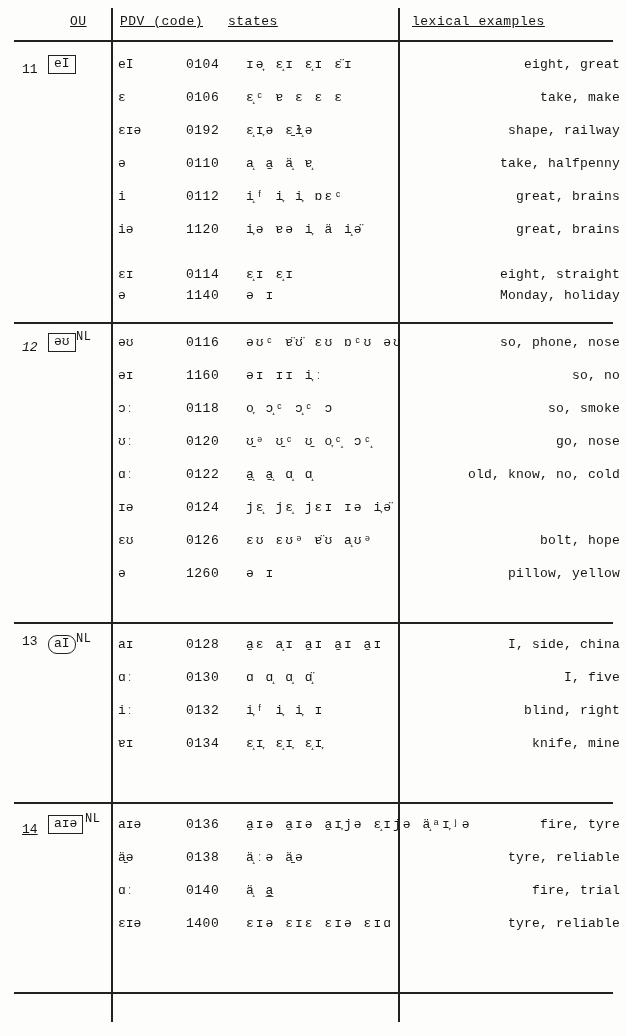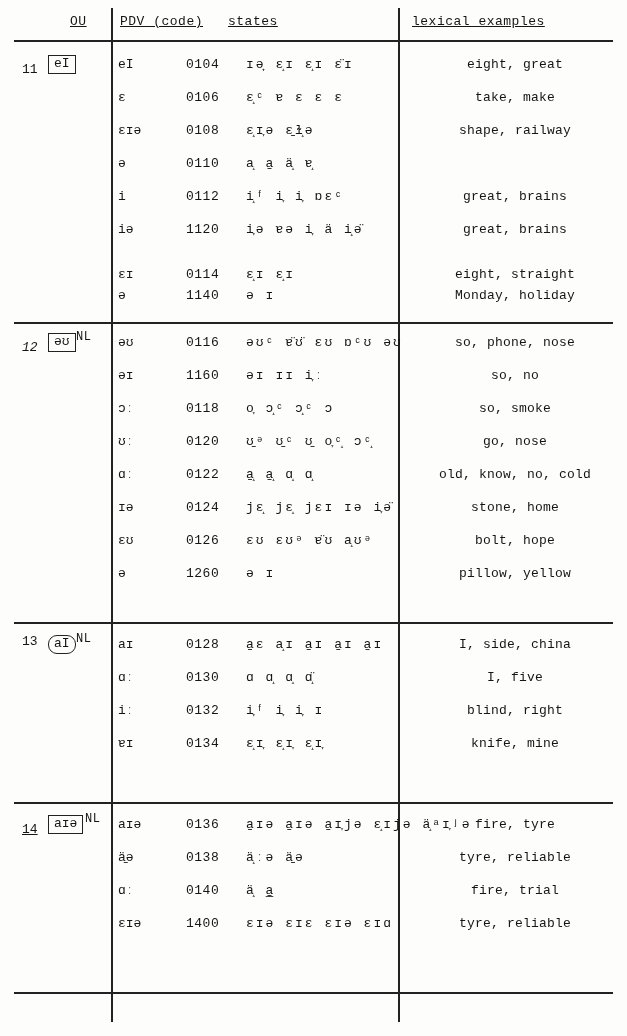--- a/index.html
+++ b/index.html
@@ -97,21 +97,21 @@
   }
   .cell {
     position: absolute;
     font-size: 13px;
     white-space: nowrap;
     line-height: 1.15;
   }
   .c-pdv   { left: 118px; width: 60px; text-align: left; }
   .c-code  { left: 186px; width: 52px; text-align: left; letter-spacing: 0.5px; }
   .c-states{ left: 246px; width: 148px; text-align: left; letter-spacing: 2px; }
-  .c-lex   { left: 410px; width: 210px; text-align: center; letter-spacing: 0.2px; }
+  .c-lex   { left: 410px; width: 210px; text-align: right; letter-spacing: 0.2px; }
 </style>
 </head>
 <body>
 
 <div class="page">
 
   <div class="header">
     <div class="hd hd-ou"><span class="u">OU</span></div>
     <div class="hd hd-pdv"><span class="u">PDV (code)</span></div>
     <div class="hd hd-st"><span class="u">states</span></div>
@@ -140,28 +140,29 @@
           <div class="cell c-lex">eight, great</div>
         </div>
         <div class="row" style="top: 39px;">
           <div class="cell c-pdv">ɛ</div>
           <div class="cell c-code">0106</div>
           <div class="cell c-states">ɛ̝ᶜ  ɐ  ɛ  ɛ  ɛ</div>
           <div class="cell c-lex">take, make</div>
         </div>
         <div class="row" style="top: 72px;">
           <div class="cell c-pdv">ɛɪə</div>
-          <div class="cell c-code">0108</div>
+          <div class="cell c-code">0192</div>
           <div class="cell c-states">ɛ̝ɪ̞ə   ɛ̠ɫ̝ə</div>
           <div class="cell c-lex">shape, railway</div>
         </div>
         <div class="row" style="top: 105px;">
           <div class="cell c-pdv">ə</div>
           <div class="cell c-code">0110</div>
           <div class="cell c-states">a̝  a̠  ä̝  ɐ̝</div>
+          <div class="cell c-lex">take, halfpenny</div>
         </div>
         <div class="row" style="top: 138px;">
           <div class="cell c-pdv">i</div>
           <div class="cell c-code">0112</div>
           <div class="cell c-states">i̝ᶠ  i̞  i̞  ɒɛᶜ</div>
           <div class="cell c-lex">great, brains</div>
         </div>
         <div class="row" style="top: 171px;">
           <div class="cell c-pdv">iə</div>
           <div class="cell c-code">1120</div>
@@ -212,21 +213,20 @@
         <div class="row" style="top: 138px;">
           <div class="cell c-pdv">ɑː</div>
           <div class="cell c-code">0122</div>
           <div class="cell c-states">a̠̝  a̠̝  ɑ̝  ɑ̝</div>
           <div class="cell c-lex">old, know, no, cold</div>
         </div>
         <div class="row" style="top: 171px;">
           <div class="cell c-pdv">ɪə</div>
           <div class="cell c-code">0124</div>
           <div class="cell c-states">jɛ̝  jɛ̝  jɛɪ  ɪə  i̞ə̈</div>
-          <div class="cell c-lex">stone, home</div>
         </div>
         <div class="row" style="top: 204px;">
           <div class="cell c-pdv">ɛʊ</div>
           <div class="cell c-code">0126</div>
           <div class="cell c-states">ɛʊ  ɛʊᵊ  ɐ̈ʊ  a̝ʊᵊ</div>
           <div class="cell c-lex">bolt, hope</div>
         </div>
         <div class="row" style="top: 237px;">
           <div class="cell c-pdv">ə</div>
           <div class="cell c-code">1260</div>

